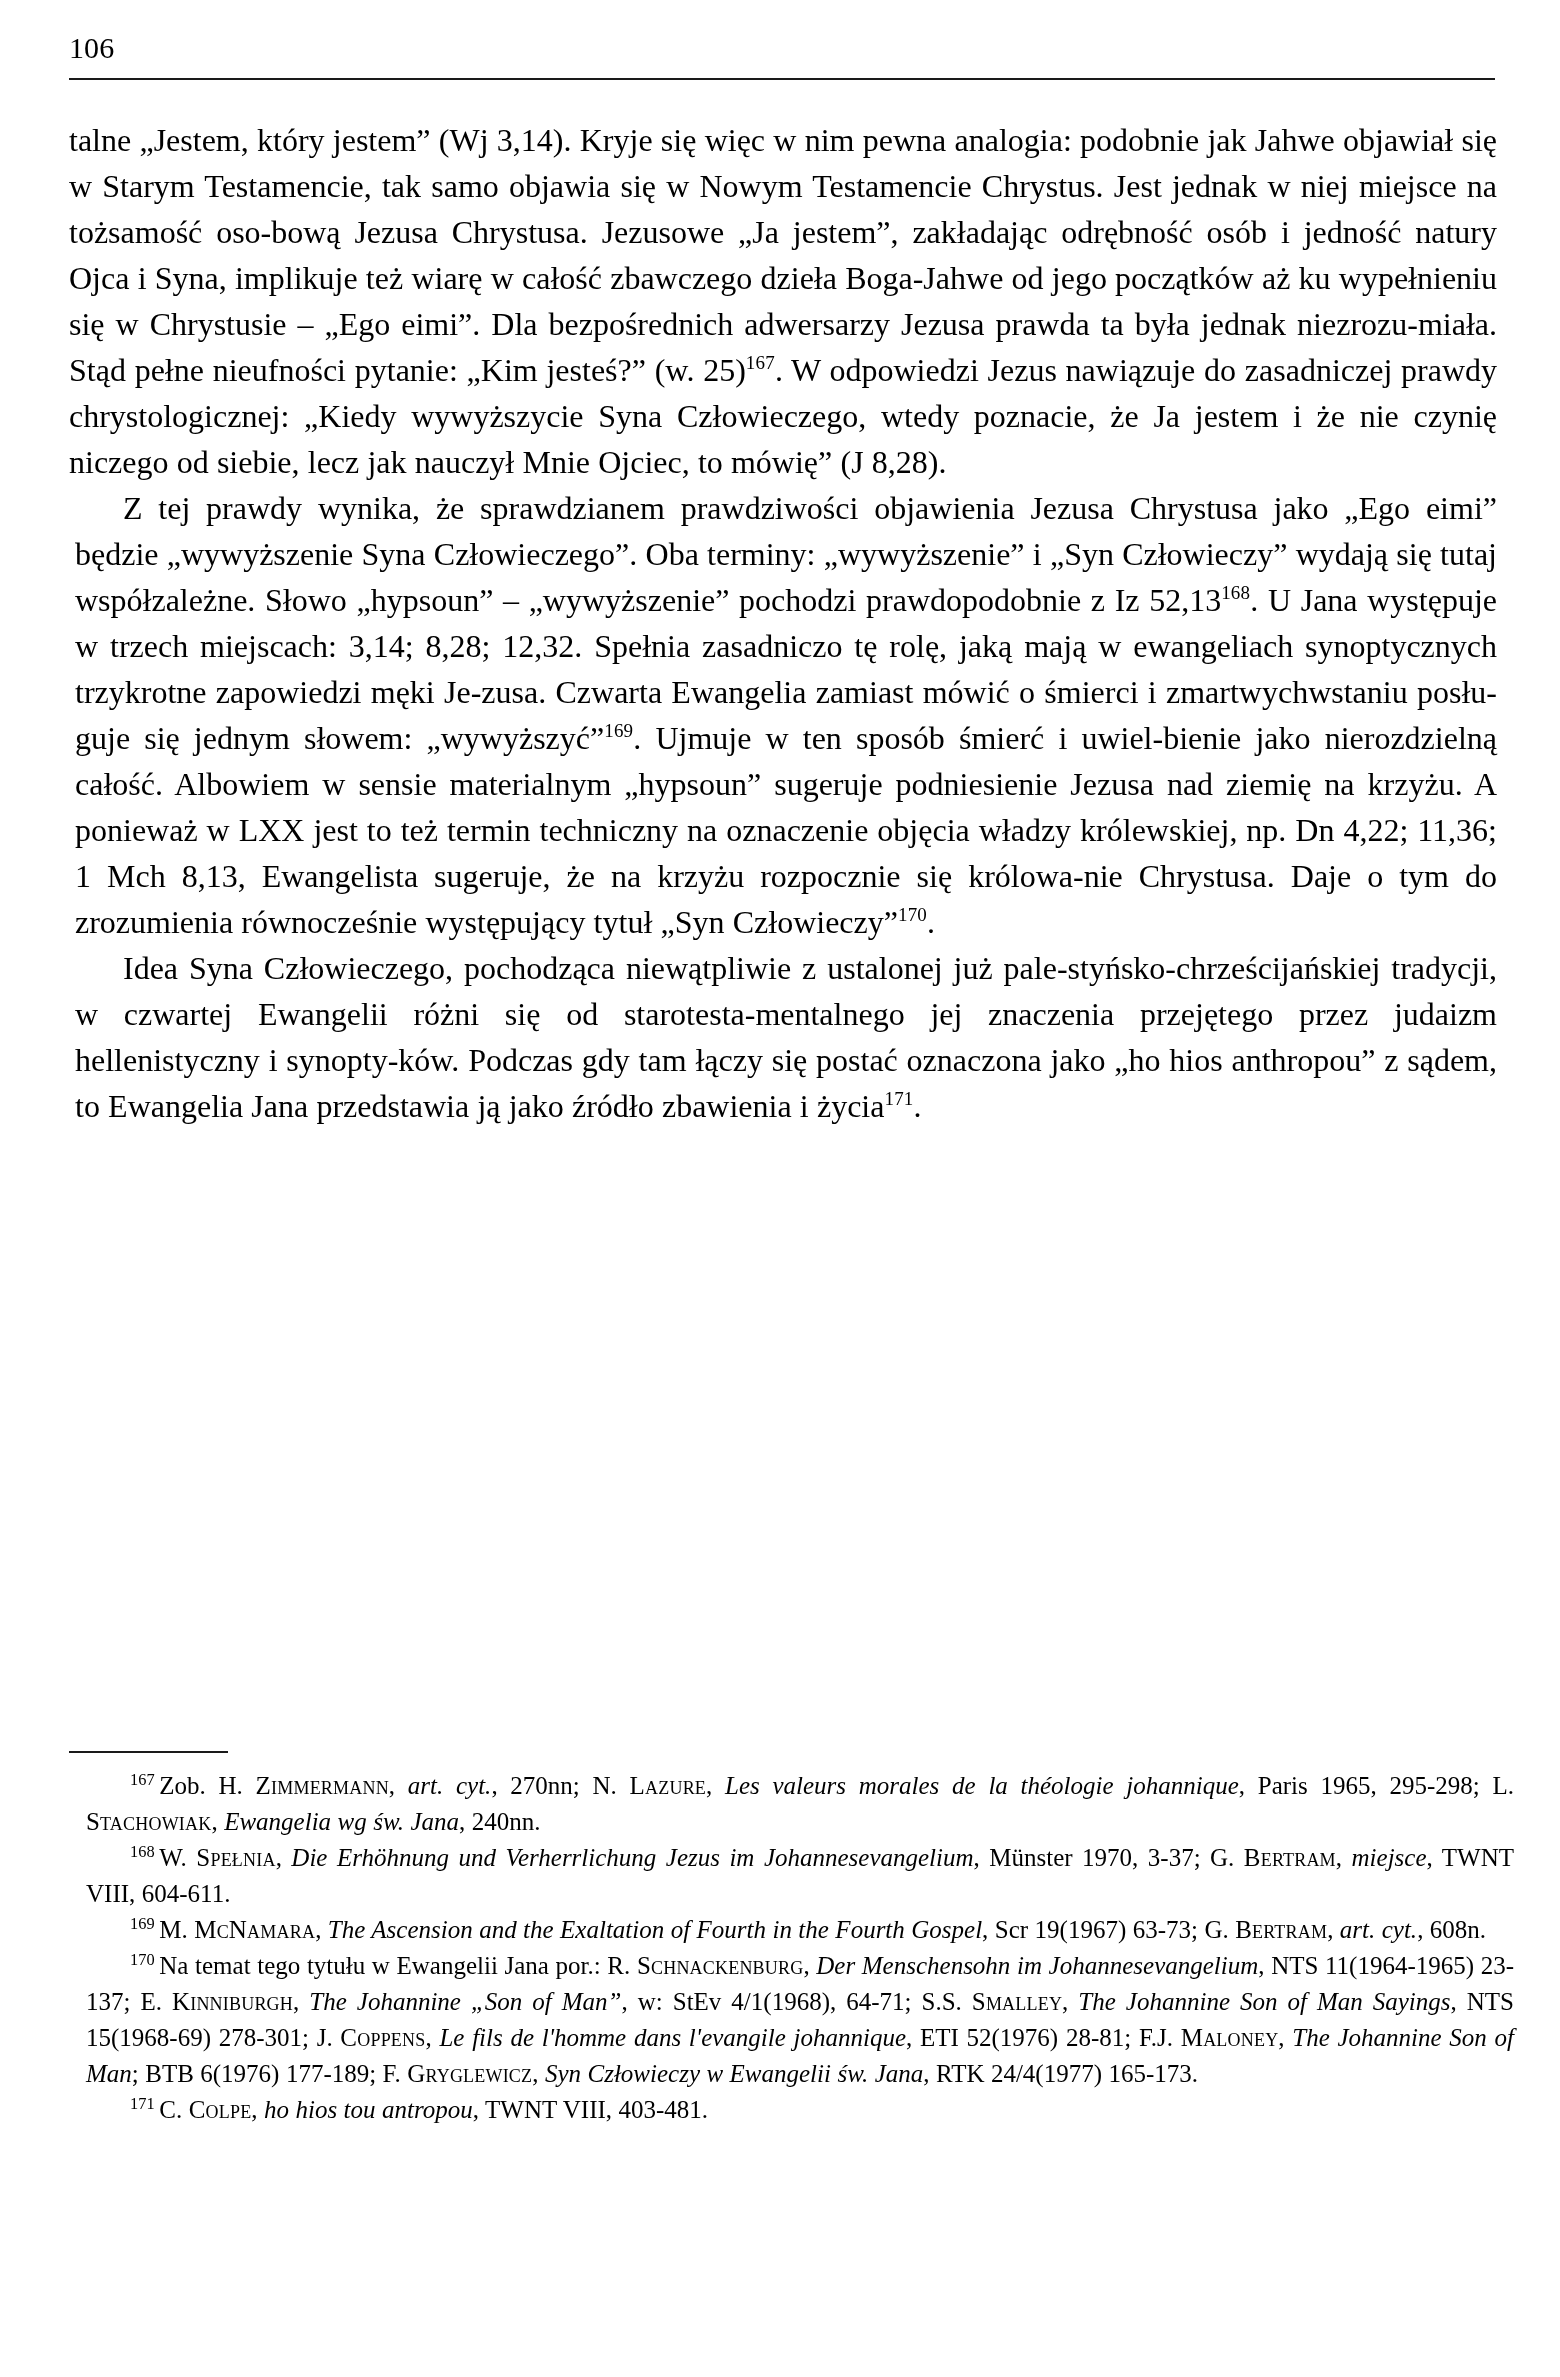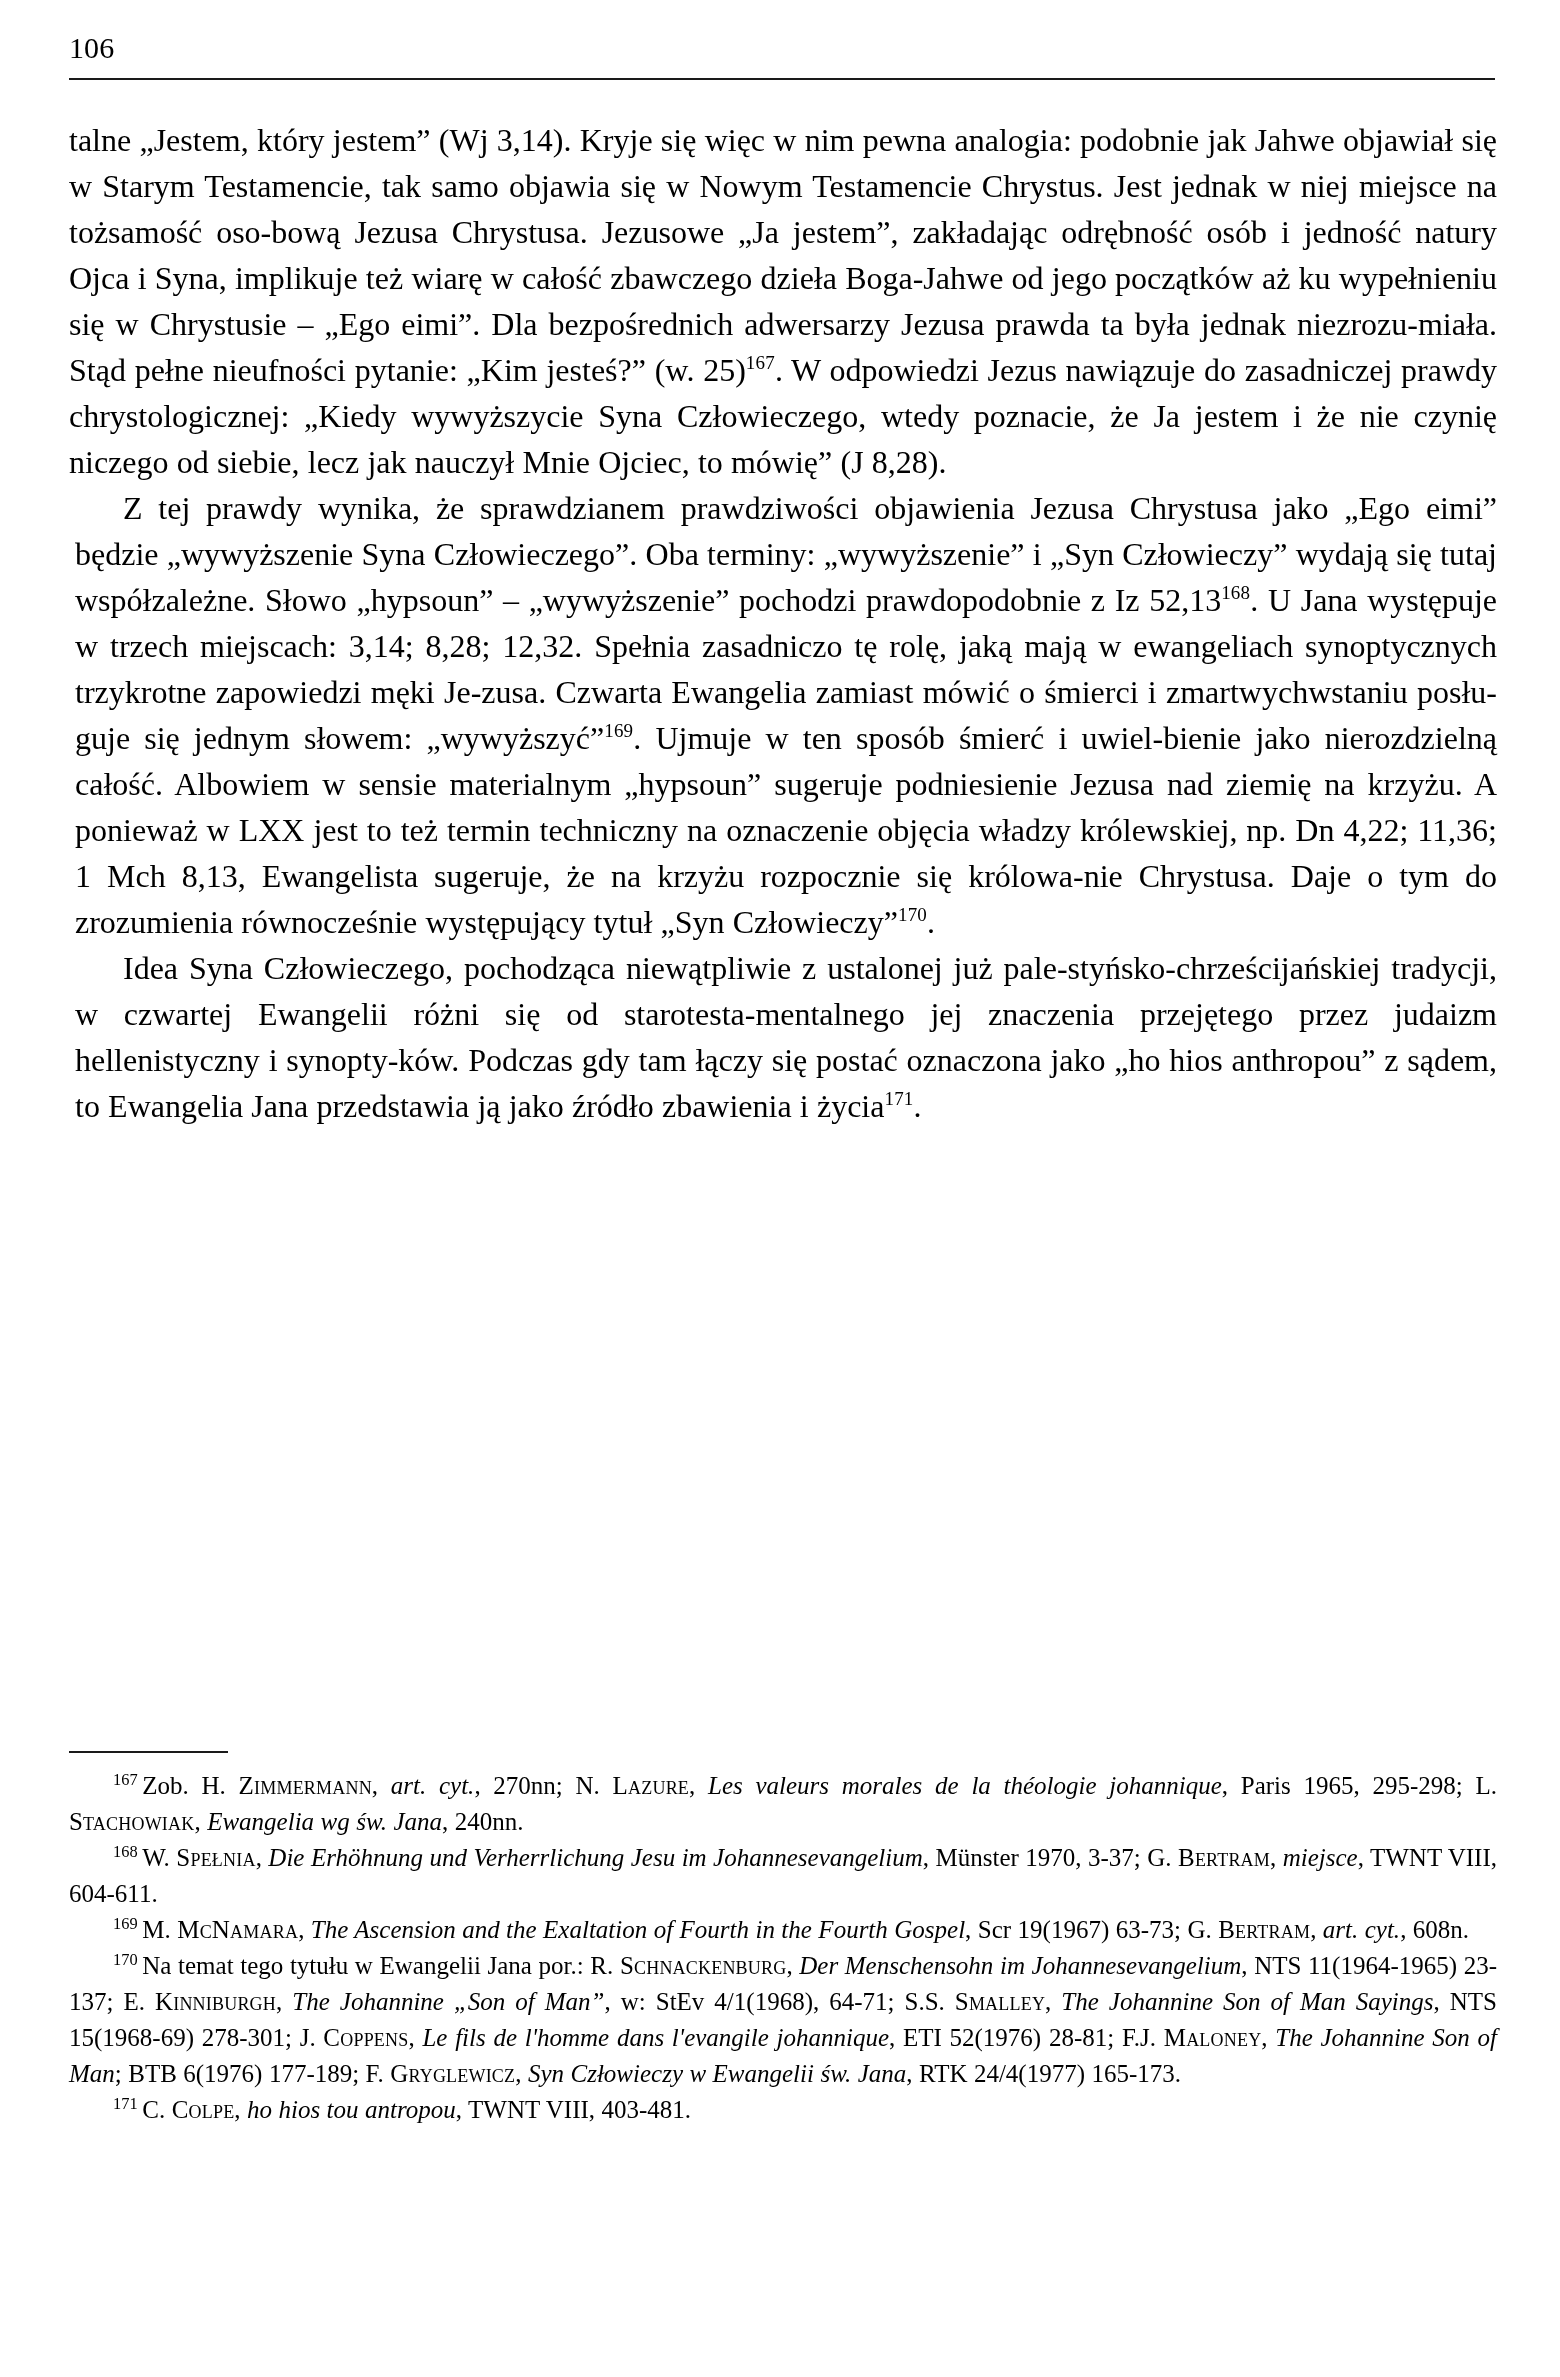--- a/index.html
+++ b/index.html
@@ -86,21 +86,21 @@
   .fn-rule {
     position: absolute;
     left: 69px;
     top: 1751px;
     width: 159px;
     height: 2.3px;
     background: #1a1a1a;
   }
   .footnotes {
     position: absolute;
-    left: 69px;
+    left: 86px;
     top: 1768px;
     width: 1428px;
   }
   p.fnote {
     margin: 0;
     font-size: 25px;
     line-height: 36px;
     text-align: justify;
     text-justify: inter-word;
     text-indent: 44px;
@@ -144,20 +144,20 @@
     </p>
     <p class="body indent">
       <span>Idea Syna Człowieczego, pochodząca niewątpliwie z ustalonej już pale-styńsko-chrześcijańskiej tradycji, w czwartej Ewangelii różni się od starotesta-mentalnego jej znaczenia przejętego przez judaizm hellenistyczny i synopty-ków. Podczas gdy tam łączy się postać oznaczona jako „ho hios anthropou” z sądem, to Ewangelia Jana przedstawia ją jako źródło zbawienia i życia</span><sup class="fn">171</sup><span>.</span>
     </p>
   </div>
 
   <div class="fn-rule"></div>
 
   <div class="footnotes">
     <p class="fnote"><sup class="marker">167</sup><span>Zob. H. </span><span class="sc">Zimmermann</span><span>, </span><span class="it">art. cyt.</span><span>, 270nn; N. </span><span class="sc">Lazure</span><span>, </span><span class="it">Les valeurs morales de la théologie johannique</span><span>, Paris 1965, 295-298; L. </span><span class="sc">Stachowiak</span><span>, </span><span class="it">Ewangelia wg św. Jana</span><span>, 240nn.</span></p>
-    <p class="fnote"><sup class="marker">168</sup><span>W. </span><span class="sc">Spełnia</span><span>, </span><span class="it">Die Erhöhnung und Verherrlichung Jesu im Johannesevangelium</span><span>, Münster 1970, 3-37; G. </span><span class="sc">Bertram</span><span>, </span><span class="it">miejsce</span><span>, TWNT VIII, 604-611.</span></p>
+    <p class="fnote"><sup class="marker">168</sup><span>W. </span><span class="sc">Spełnia</span><span>, </span><span class="it">Die Erhöhnung und Verherrlichung Jezus im Johannesevangelium</span><span>, Münster 1970, 3-37; G. </span><span class="sc">Bertram</span><span>, </span><span class="it">miejsce</span><span>, TWNT VIII, 604-611.</span></p>
     <p class="fnote"><sup class="marker">169</sup><span>M. </span><span class="sc">McNamara</span><span>, </span><span class="it">The Ascension and the Exaltation of Fourth in the Fourth Gospel</span><span>, Scr 19(1967) 63-73; G. </span><span class="sc">Bertram</span><span>, </span><span class="it">art. cyt.</span><span>, 608n.</span></p>
     <p class="fnote"><sup class="marker">170</sup><span>Na temat tego tytułu w Ewangelii Jana por.: R. </span><span class="sc">Schnackenburg</span><span>, </span><span class="it">Der Menschensohn im Johannesevangelium</span><span>, NTS 11(1964-1965) 23-137; E. </span><span class="sc">Kinniburgh</span><span>, </span><span class="it">The Johannine „Son of Man”</span><span>, w: StEv  4/1(1968), 64-71; S.S. </span><span class="sc">Smalley</span><span>, </span><span class="it">The Johannine Son of Man Sayings</span><span>, NTS 15(1968-69) 278-301; J. </span><span class="sc">Coppens</span><span>, </span><span class="it">Le fils de l'homme dans l'evangile johannique</span><span>, ETI 52(1976) 28-81; F.J. </span><span class="sc">Maloney</span><span>, </span><span class="it">The Johannine Son of Man</span><span>; BTB 6(1976) 177-189; F. </span><span class="sc">Gryglewicz</span><span>, </span><span class="it">Syn Człowieczy w Ewangelii św. Jana</span><span>, RTK 24/4(1977) 165-173.</span></p>
     <p class="fnote"><sup class="marker">171</sup><span>C. </span><span class="sc">Colpe</span><span>, </span><span class="it">ho hios tou antropou</span><span>, TWNT VIII, 403-481.</span></p>
   </div>
 
 </div>
 
 
 </body></html>

